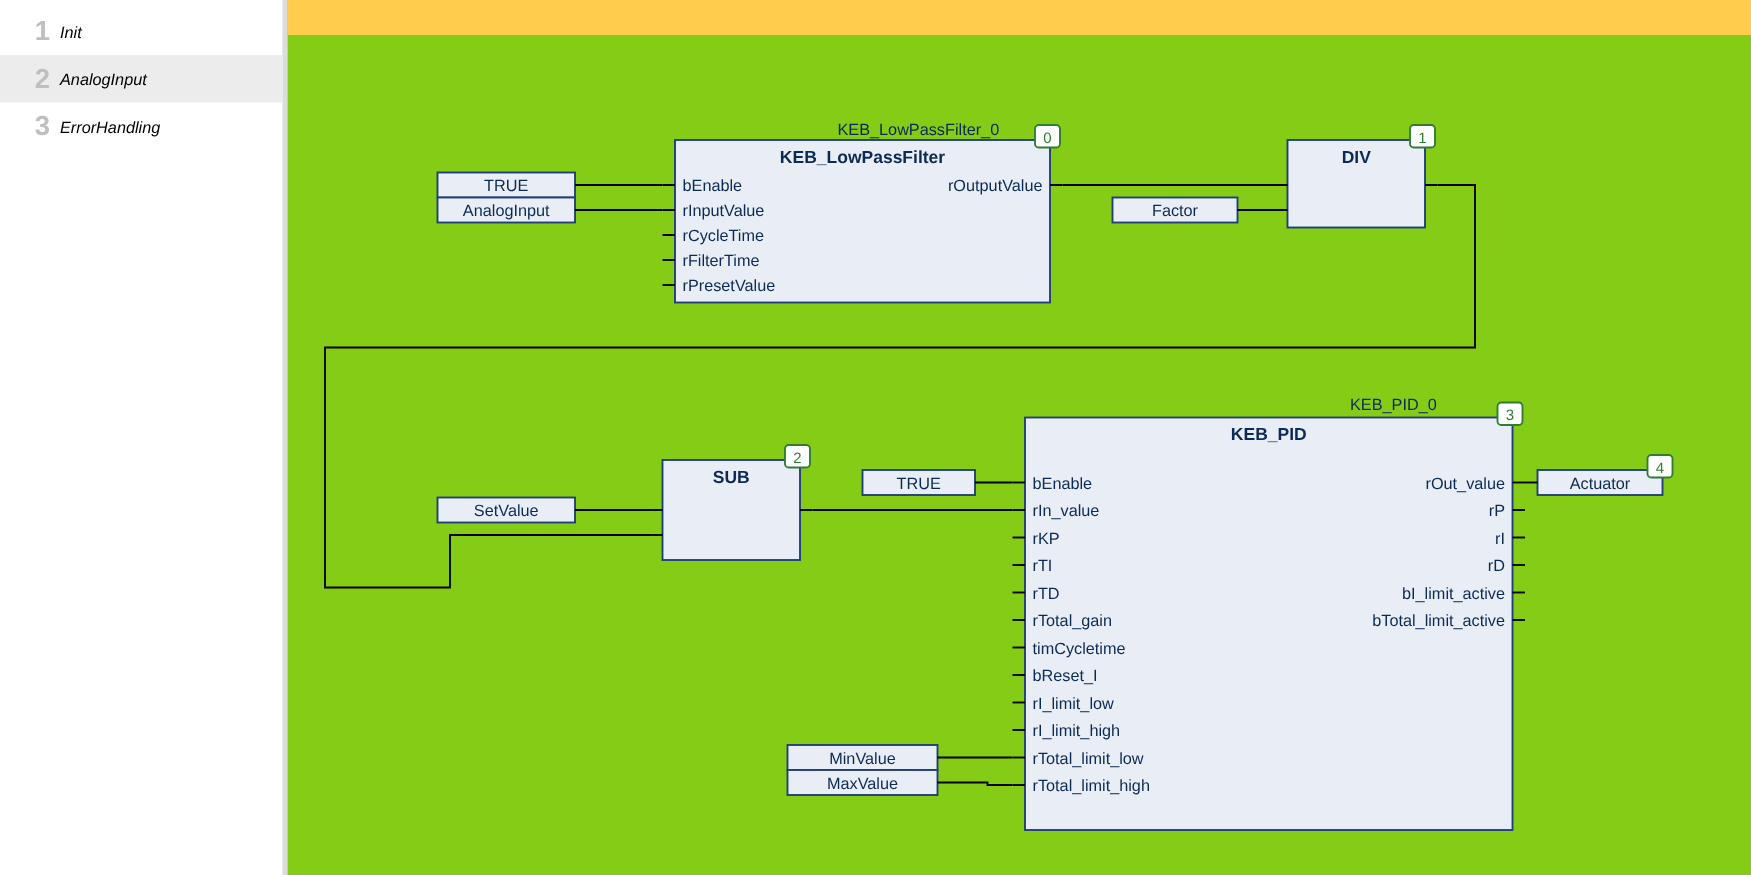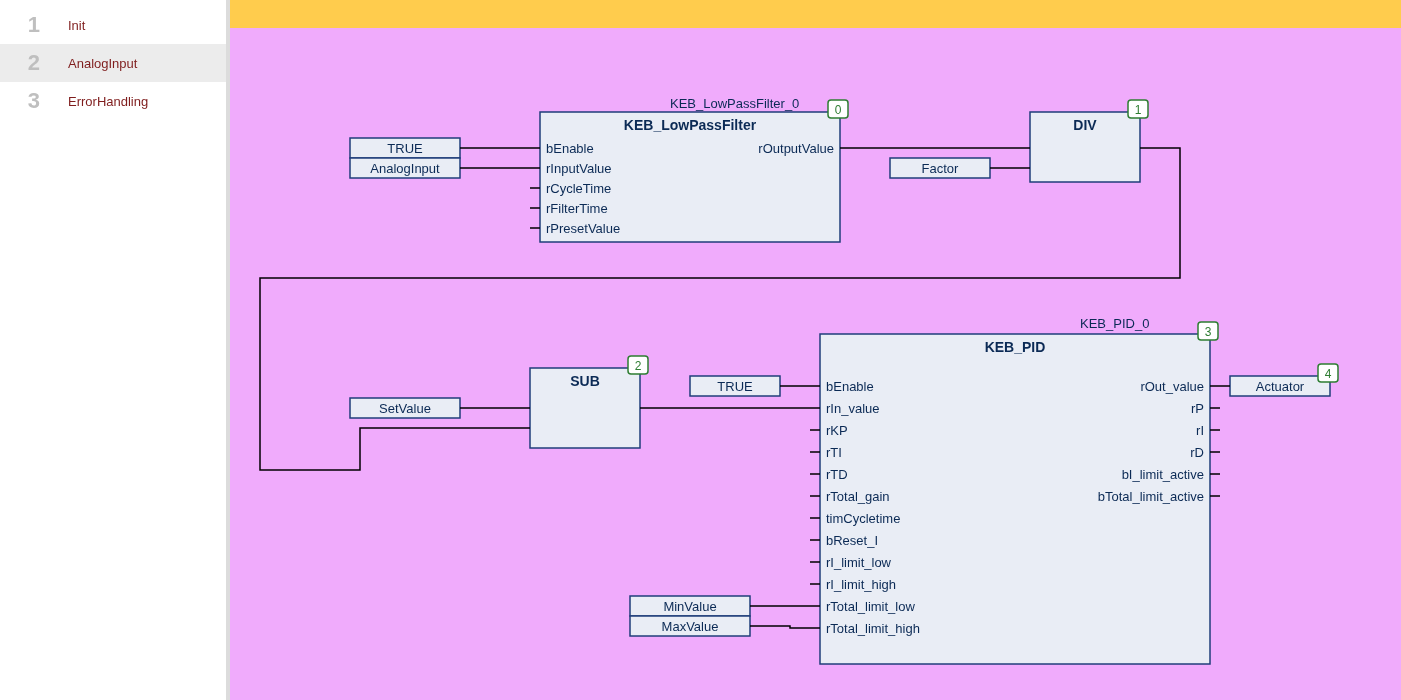--- a/index.html
+++ b/index.html
@@ -1,22 +1,22 @@
 <!DOCTYPE html>
 <html><head>
 <meta charset="utf-8">
 <style>
   html,body{margin:0;padding:0;width:1401px;height:700px;font-family:Verdana,Geneva,sans-serif;font-size:13px;color:#123;}
   body{display:flex;overflow:hidden;background:#fff;}
   .sidebar{width:230px;flex:0 0 230px;border-right:4px solid #dcdcdc;background:#fff;padding-top:6px;box-sizing:border-box;}
   .step{display:flex;align-items:center;padding:6px 14px;cursor:pointer;}
   .step.active{background:#ececec;}
   .step .num{font-size:22px;font-weight:bold;color:#bfbfbf;width:26px;text-align:right;}
-  .step .lbl{margin-left:28px;color:#7f1d1d;}
-  .canvas{flex:1;position:relative;background:#f0abfc;padding-left:36px;}
+  .step .lbl{margin-left:8px;color:#000000;font-style:italic;}
+  .canvas{flex:1;position:relative;background:#84cc16;padding-left:36px;}
   .topbar{position:absolute;left:0;top:0;right:0;height:28px;background:#ffcc4d;}
   svg{position:absolute;left:0;top:28px;}
   .blk{fill:#e9edf5;stroke:#1f3e7a;stroke-width:1.5;}
   .varbox{fill:#e9edf5;stroke:#1f3e7a;stroke-width:1.5;}
   .badge{fill:#fff;stroke:#2e7d32;stroke-width:1.5;rx:3;ry:3;}
   .badgetxt{fill:#2e7d32;font-size:12px;}
   .wire{stroke:#000;stroke-width:1.5;fill:none;}
   .pin{stroke:#000;stroke-width:1.5;}
   .title{font-weight:bold;fill:#0b2a55;font-size:14px;}
   .inst{fill:#0b2a55;font-size:13px;}

